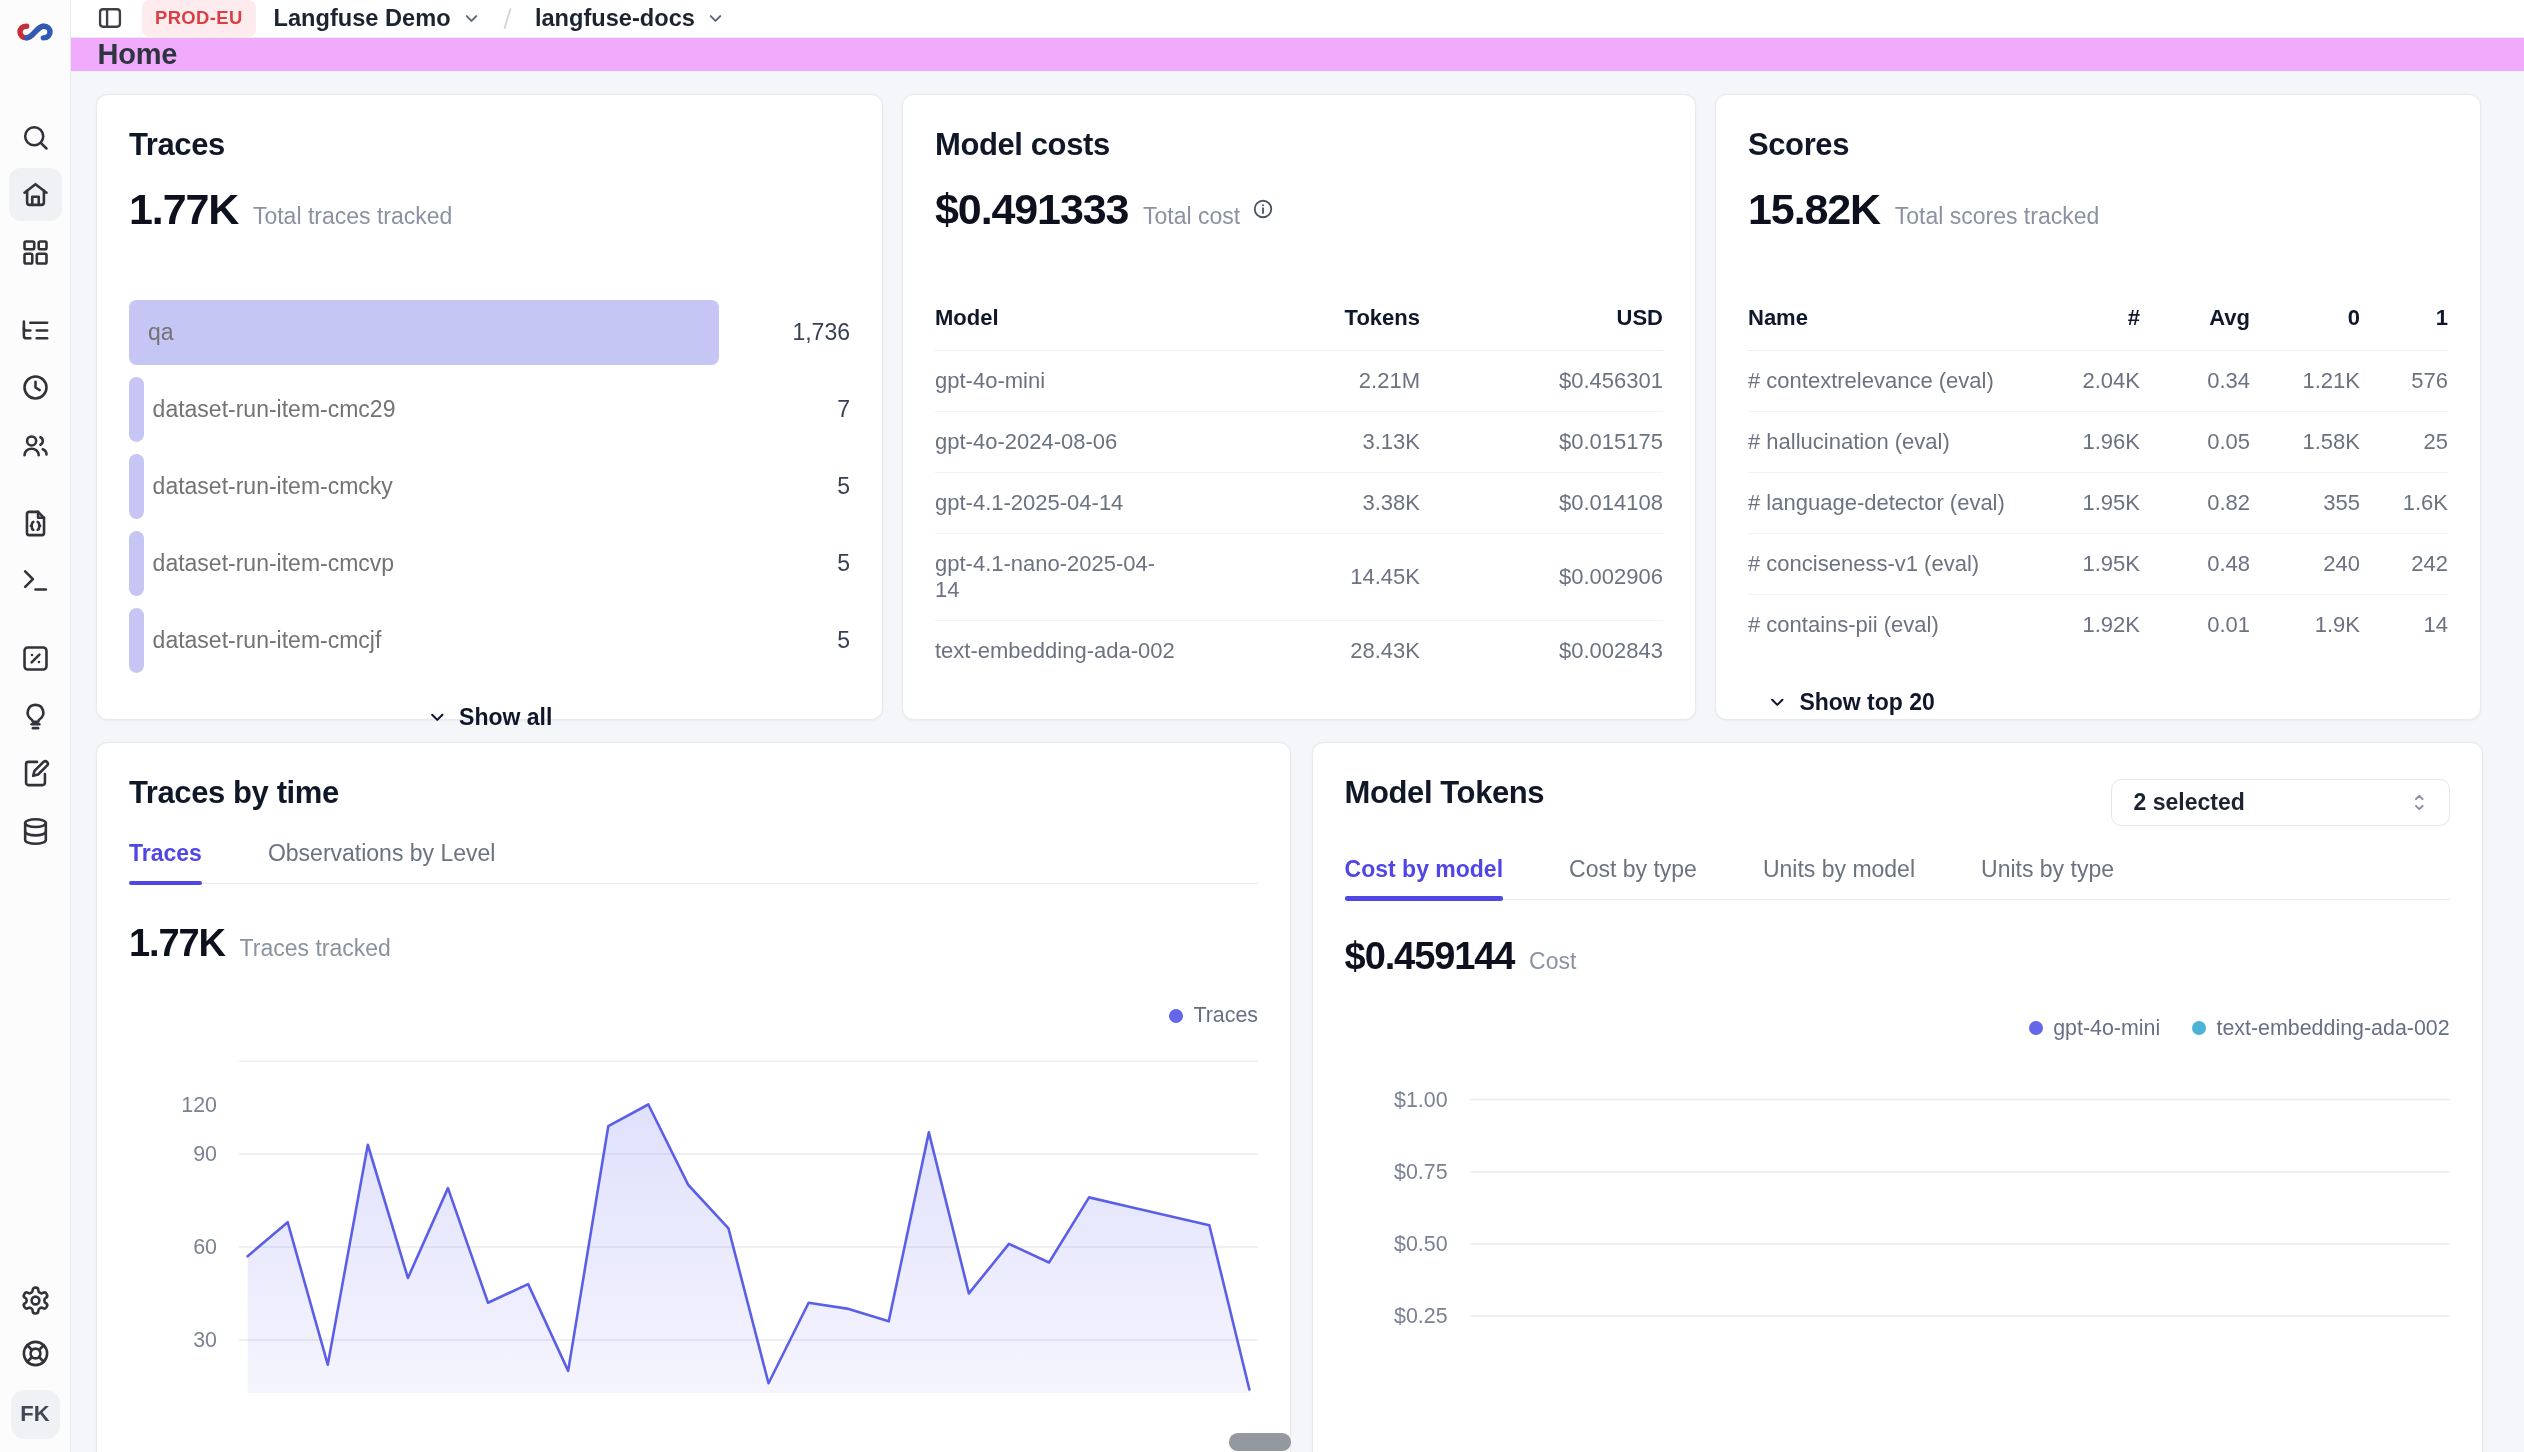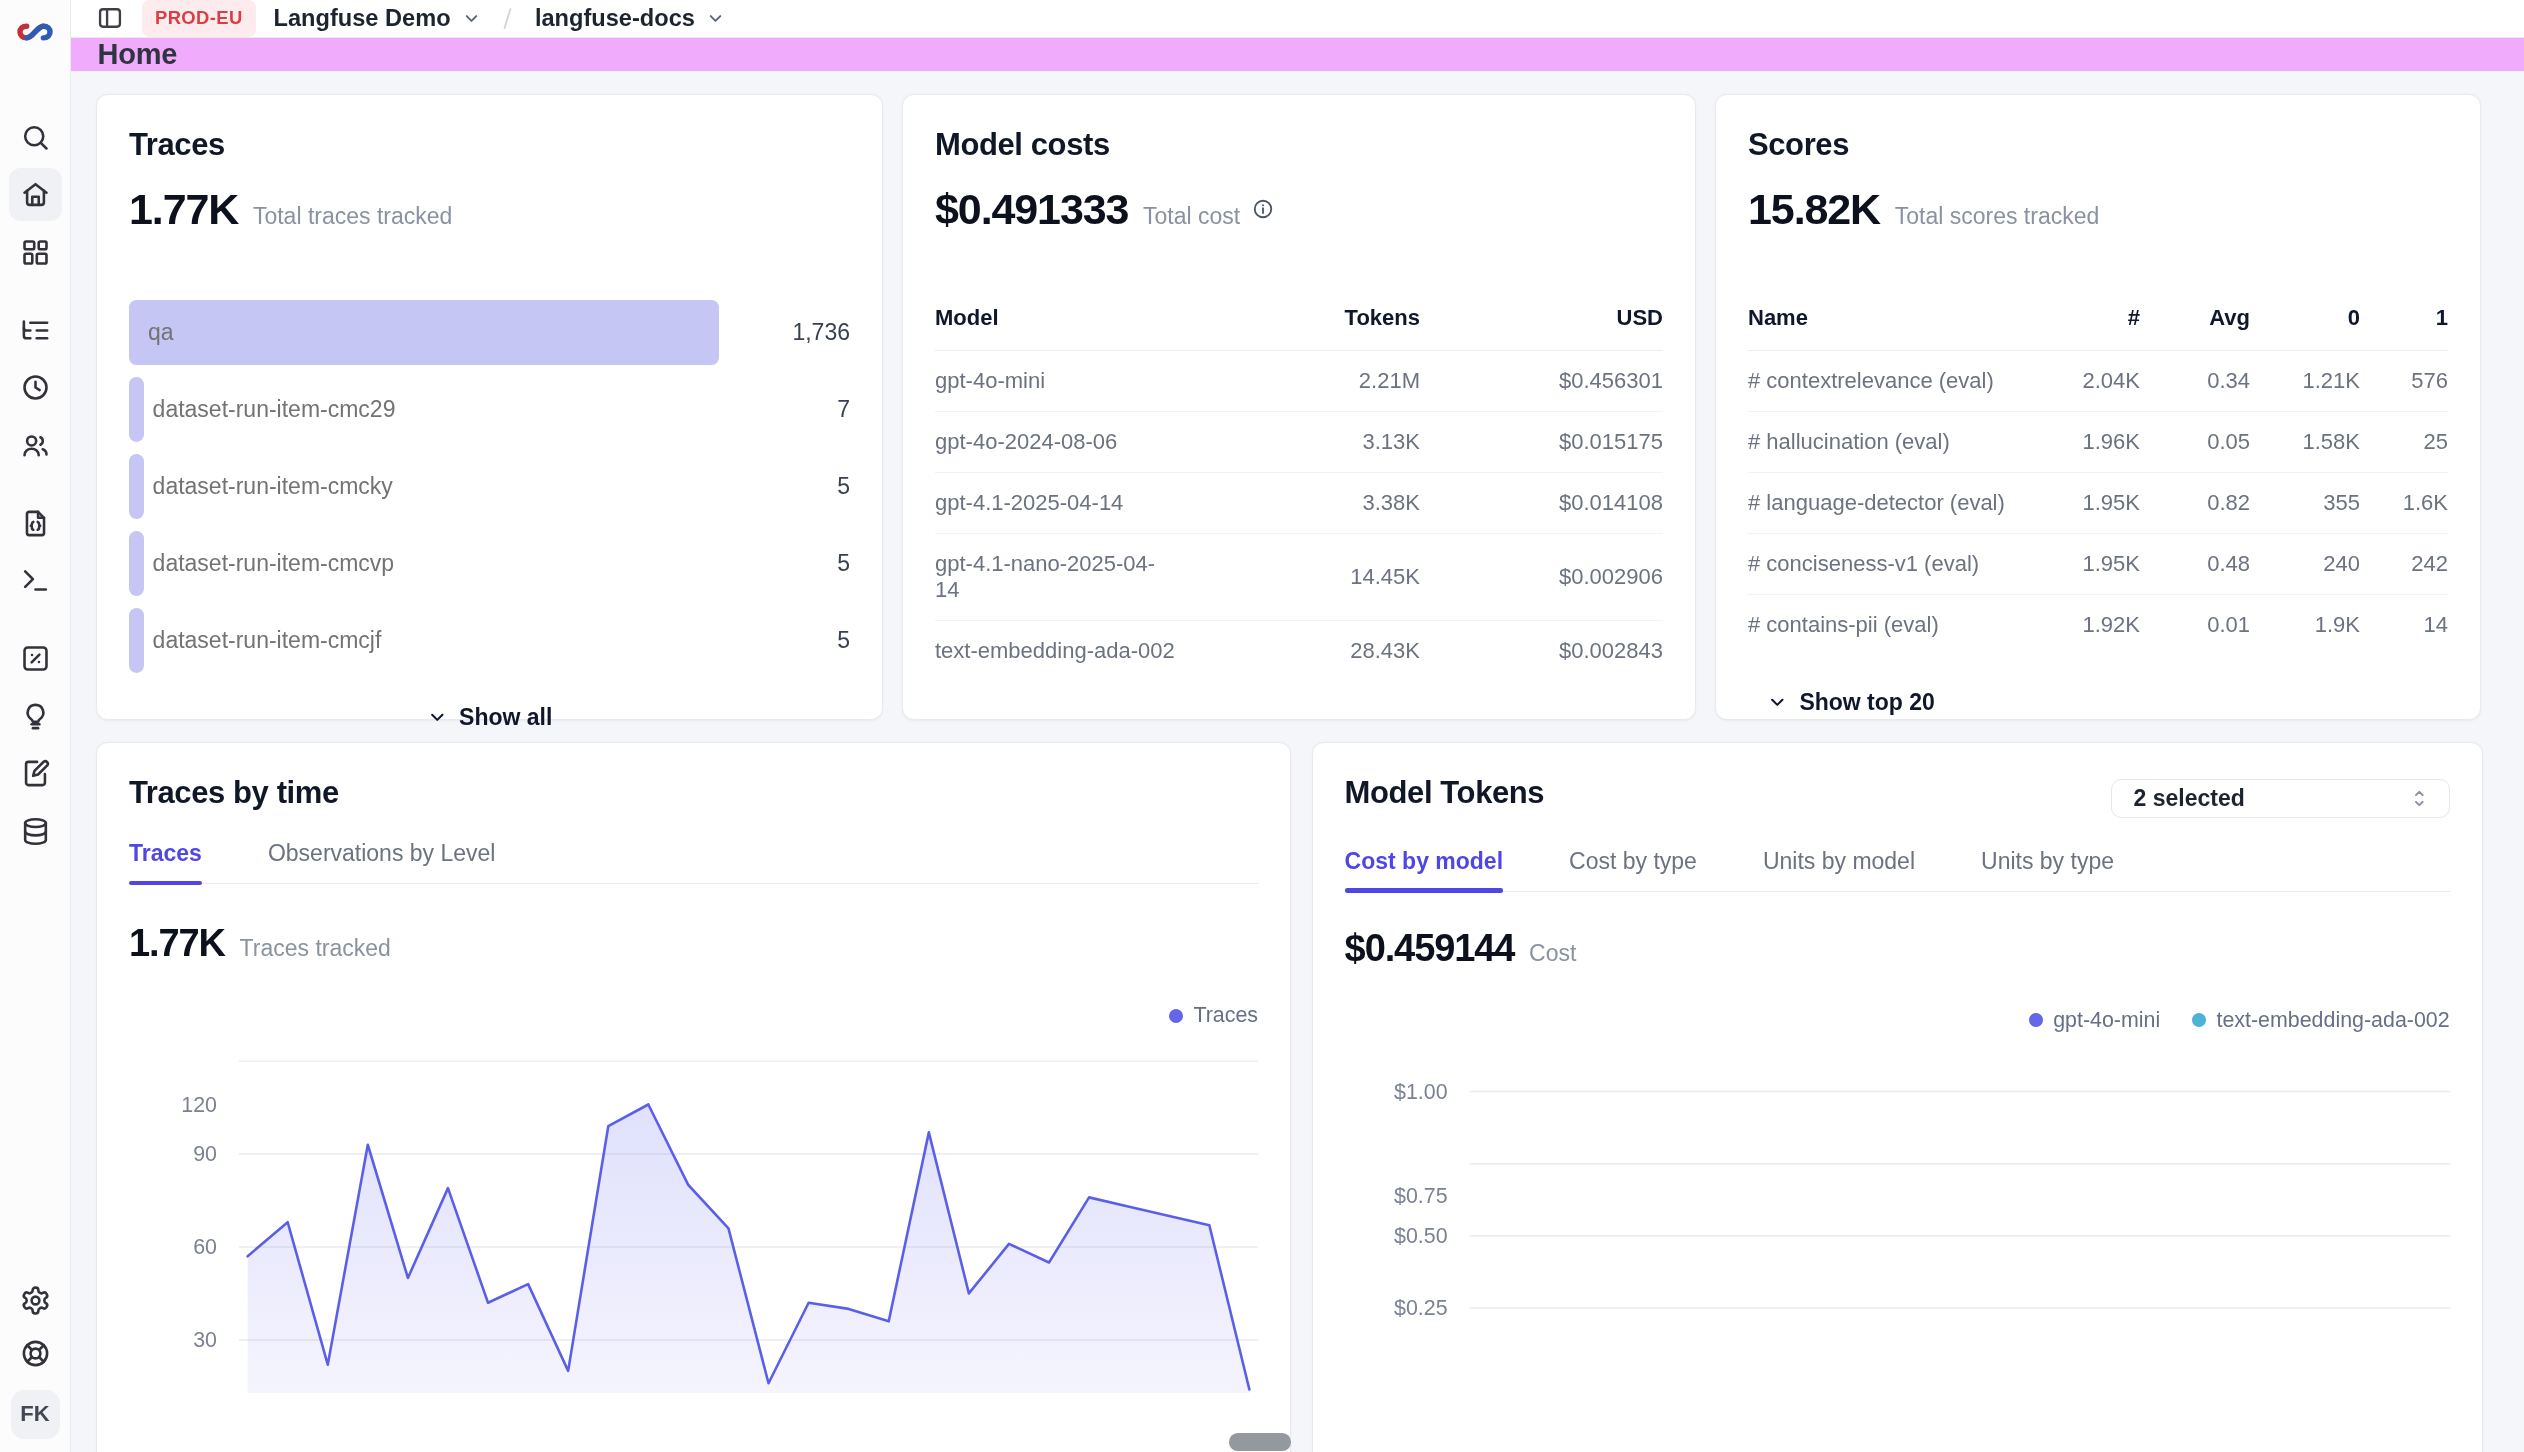--- a/index.html
+++ b/index.html
@@ -110,21 +110,21 @@
   }
   .chart svg.plot{position:absolute;top:0;right:0}
   .chart.traces-chart{height:354px}
   .chart.traces-chart svg.plot{left:110px}
   .chart.usage-chart{height:274px;margin-top:29.5px}
   .chart.usage-chart .ytick{width:103px}
   .chart.usage-chart svg.plot{left:125px}
   
   .card-head{display:flex;align-items:flex-start;justify-content:space-between}
   .select{
-    width:339px;height:39px;border:0.7px solid #e3e6ec;border-radius:10.3px;background:#fff;
+    width:339px;height:47px;border:0.7px solid #e3e6ec;border-radius:10.3px;background:#fff;
     display:flex;align-items:center;justify-content:space-between;padding:0 19px 0 22px;
     box-sizing:border-box;font-size:23px;font-weight:600;color:#1c2430;cursor:pointer;margin-top:4.4px;
   }
   .select svg{color:#8a92a0}
   
   .scroll-pill{
     position:absolute;left:1229px;top:1433px;width:62px;height:17.7px;border-radius:8.8px;background:#94999f;
   }
 </style>
 </head>
@@ -516,21 +516,21 @@
                 <span class="legend-dot" style="background: rgb(100, 103, 232);"></span>
                 <span>gpt-4o-mini</span>
               </span>
               <span class="legend-item">
                 <span class="legend-dot" style="background: rgb(77, 179, 214);"></span>
                 <span>text-embedding-ada-002</span>
               </span>
             </div>
           <div class="chart usage-chart" id="mu-chart">
               <div class="ytick" style="top: 29.5px;">$1.00</div>
-              <div class="ytick" style="top: 102px; margin-top: 32px;">$0.75</div>
+              <div class="ytick" style="top: 102px;">$0.75</div>
               <div class="ytick" style="top: 174px;">$0.50</div>
               <div class="ytick" style="top: 246px;">$0.25</div>
               <svg class="plot" viewBox="0 0 1420 372" preserveAspectRatio="none" width="100%" height="274" style="width: calc(100% - 125px); left: 125px; position: absolute;">
                 <line x1="0" x2="1420" y1="40" y2="40" stroke="#e9ebf0" stroke-width="2"></line>
                 <line x1="0" x2="1420" y1="138" y2="138" stroke="#e9ebf0" stroke-width="2"></line>
                 <line x1="0" x2="1420" y1="236" y2="236" stroke="#e9ebf0" stroke-width="2"></line>
                 <line x1="0" x2="1420" y1="334" y2="334" stroke="#e9ebf0" stroke-width="2"></line>
               </svg>
             </div>
         </section>

